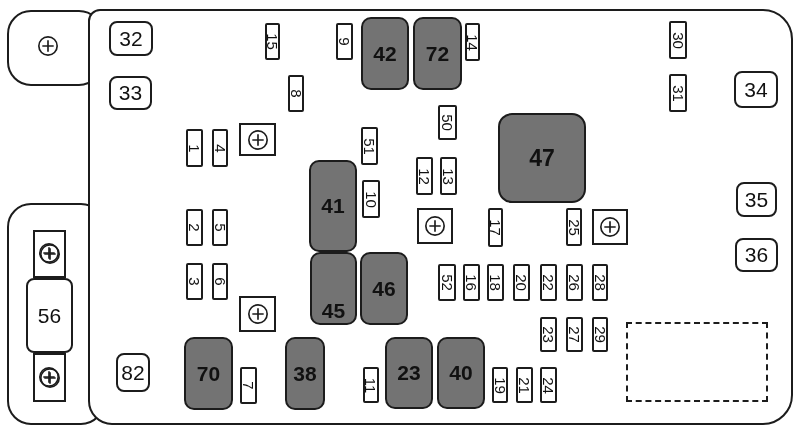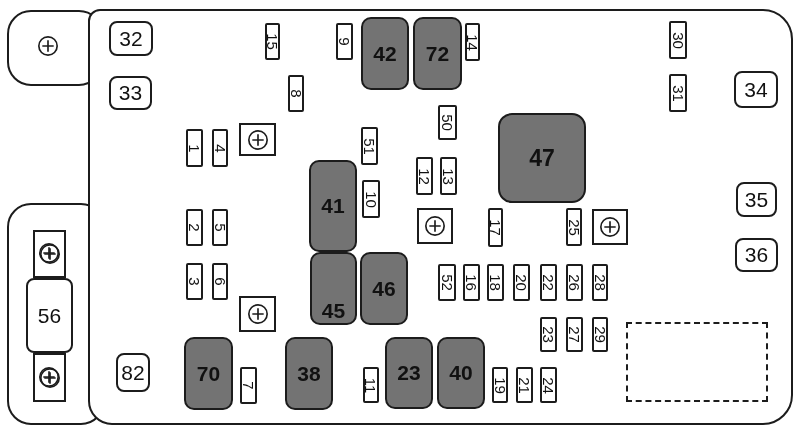--- a/index.html
+++ b/index.html
@@ -87,21 +87,21 @@
       </div>
       <div class="abs screwbox" style="left: 592px; top: 209px; width: 36px; height: 36px;">
         <svg width="22" height="22" viewBox="0 0 24 24">
           <circle cx="12" cy="12" r="10" fill="none" stroke="#1c1c1c" stroke-width="1.8"></circle>
           <path d="M12 5.8 V18.2 M5.8 12 H18.2" fill="none" stroke="#1c1c1c" stroke-width="1.8"></path>
         </svg>
       </div>
       <div class="abs relay" style="left: 184px; top: 337px; width: 49px; height: 73px;">
         <span>70</span>
       </div>
-      <div class="abs relay" style="left: 285px; top: 337px; width: 48px; height: 73px;">
+      <div class="abs relay" style="left: 285px; top: 337px; width: 40px; height: 73px;">
         <span>38</span>
       </div>
       <div class="abs relay" style="left: 385px; top: 337px; width: 48px; height: 72px;">
         <span>23</span>
       </div>
       <div class="abs relay" style="left: 437px; top: 337px; width: 48px; height: 72px;">
         <span>40</span>
       </div>
       <div class="abs relay" style="left: 309px; top: 160px; width: 48px; height: 92px;">
         <span>41</span>

